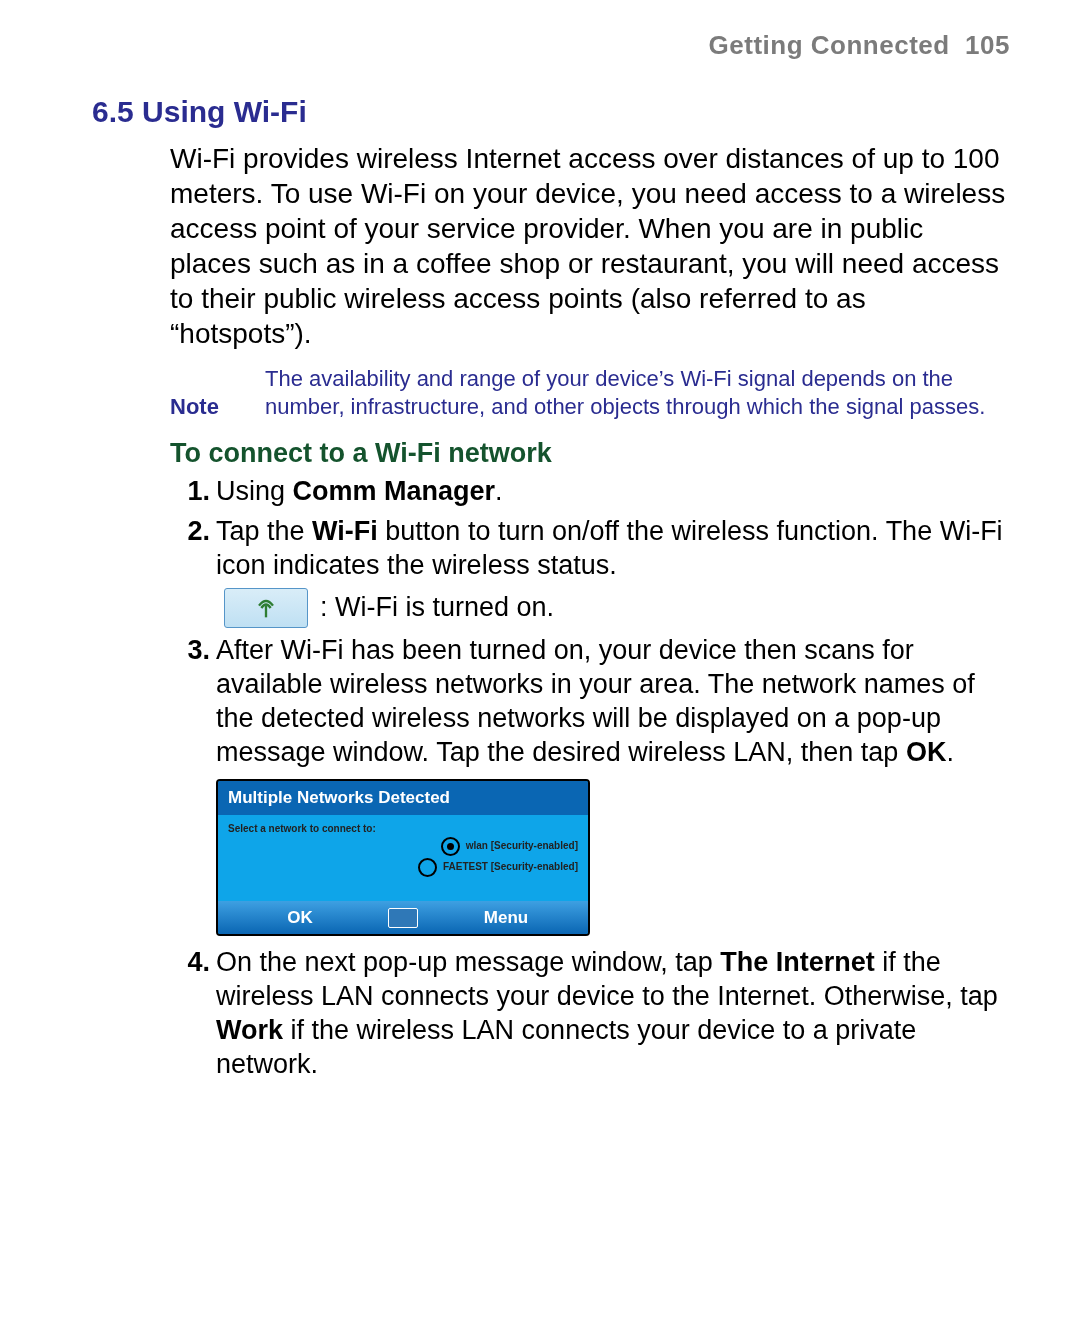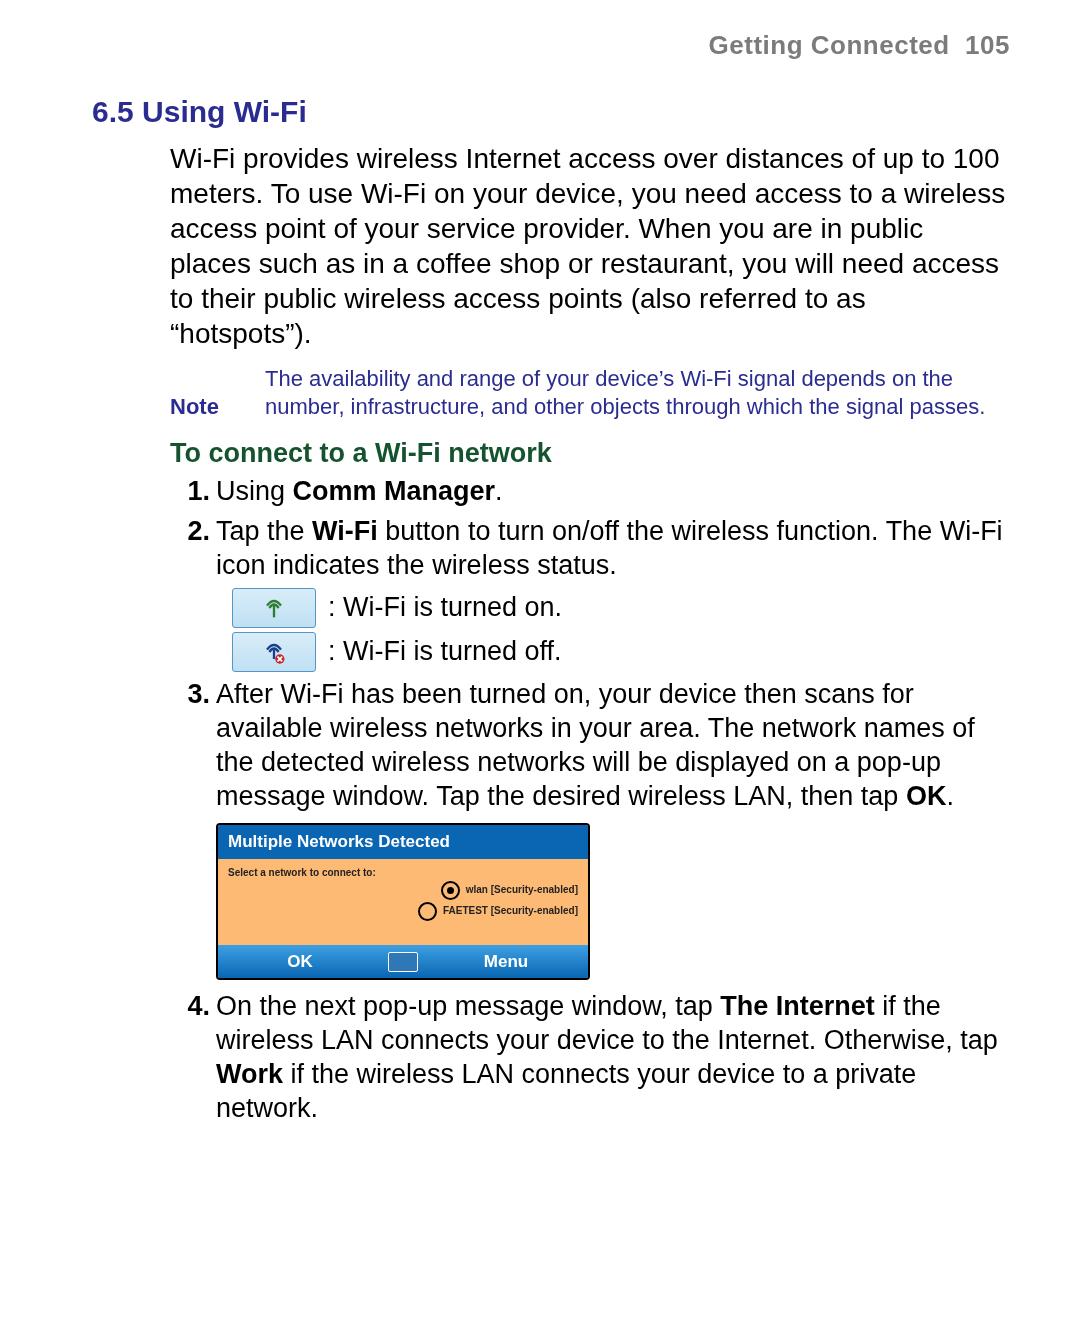--- a/index.html
+++ b/index.html
@@ -73,39 +73,39 @@
   }
   ol.steps > li > .marker {
     position: absolute;
     left: 0;
     top: 0;
     font-weight: bold;
     width: 40px;
     text-align: right;
   }
   .inline-strong { font-weight: bold; }
-  .icon-legend { margin: 6px 0 6px 16px; }
+  .icon-legend { margin: 6px 0 6px 8px; }
   .icon-row { display: flex; align-items: center; margin: 4px 0; }
   .wifi-icon {
     width: 82px; height: 38px;
     display: inline-flex; align-items: center; justify-content: center;
     background: linear-gradient(#d9edf8, #bfe0f3);
     border: 1px solid #5595c8;
     border-radius: 3px;
     margin-right: 12px;
   }
   .wifi-icon svg { width: 28px; height: 28px; }
   .popup {
     width: 370px;
     border: 2px solid #000;
     border-radius: 4px;
     margin: 10px 0 10px 0;
     font-family: Tahoma, Arial, sans-serif;
     overflow: hidden;
-    background: #fdba74;
+    background: #0ea5e9;
   }
   .popup-title {
     background: #0a66b3;
     color: #fff;
     font-weight: bold;
     font-size: 17px;
     padding: 6px 10px;
   }
   .popup-body {
     padding: 8px 10px 24px 10px;
@@ -178,32 +178,20 @@
       <div class="icon-legend">
         <div class="icon-row">
           <span class="wifi-icon">
             <svg viewBox="0 0 24 24">
               <path d="M12 20 L12 10" stroke="#2e7d32" stroke-width="2" fill="none"></path>
               <path d="M6 10 Q12 2 18 10" stroke="#2e7d32" stroke-width="2" fill="none"></path>
               <path d="M8 12 Q12 6 16 12" stroke="#2e7d32" stroke-width="2" fill="none"></path>
             </svg>
           </span>
           <span>: Wi-Fi is turned on.</span>
-        </div>
-        <div class="icon-row">
-          <span class="wifi-icon">
-            <svg viewBox="0 0 24 24">
-              <path d="M12 18 L12 10" stroke="#1a3f8a" stroke-width="2" fill="none"></path>
-              <path d="M6 10 Q12 2 18 10" stroke="#1a3f8a" stroke-width="2" fill="none"></path>
-              <path d="M8 12 Q12 6 16 12" stroke="#1a3f8a" stroke-width="2" fill="none"></path>
-              <circle cx="17" cy="18" r="4" fill="#c62828"></circle>
-              <path d="M15 16 L19 20 M19 16 L15 20" stroke="#fff" stroke-width="1.5"></path>
-            </svg>
-          </span>
-          <span>: Wi-Fi is turned off.</span>
         </div>
       </div>
     </li>
 
     <li>
       <span class="marker">3.</span>
       <span>
         <span>After Wi-Fi has been turned on, your device then scans for available wireless networks in your area. The network names of the detected wireless networks will be displayed on a pop-up message window. Tap the desired wireless LAN, then tap </span><span class="inline-strong">OK</span><span>.</span>
       </span>
 

